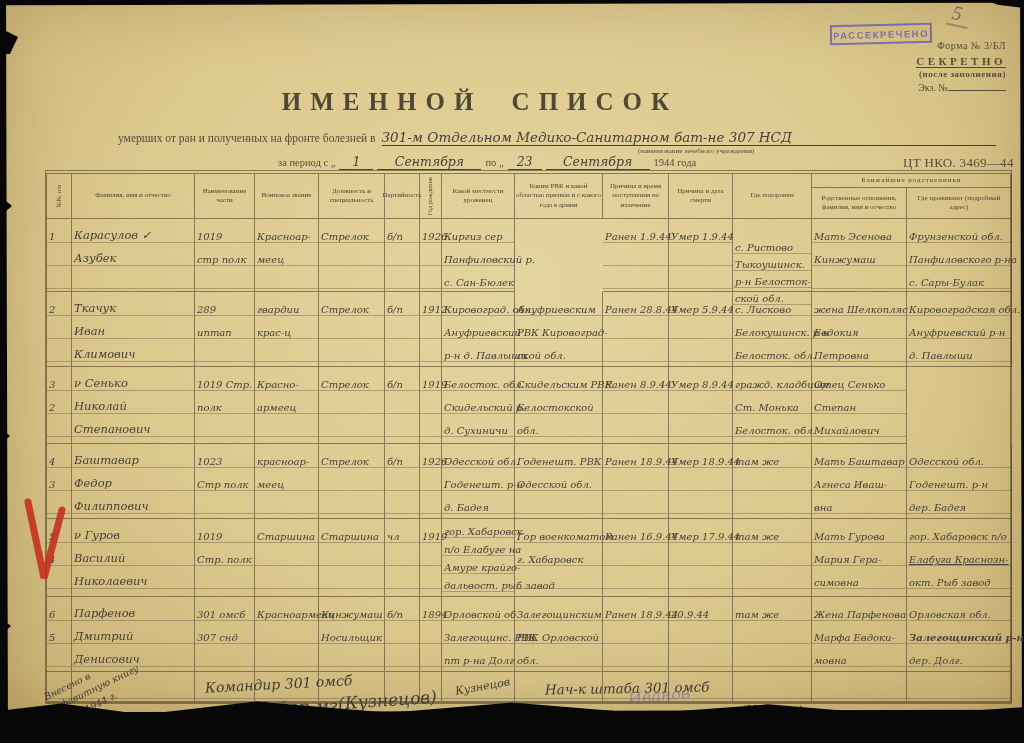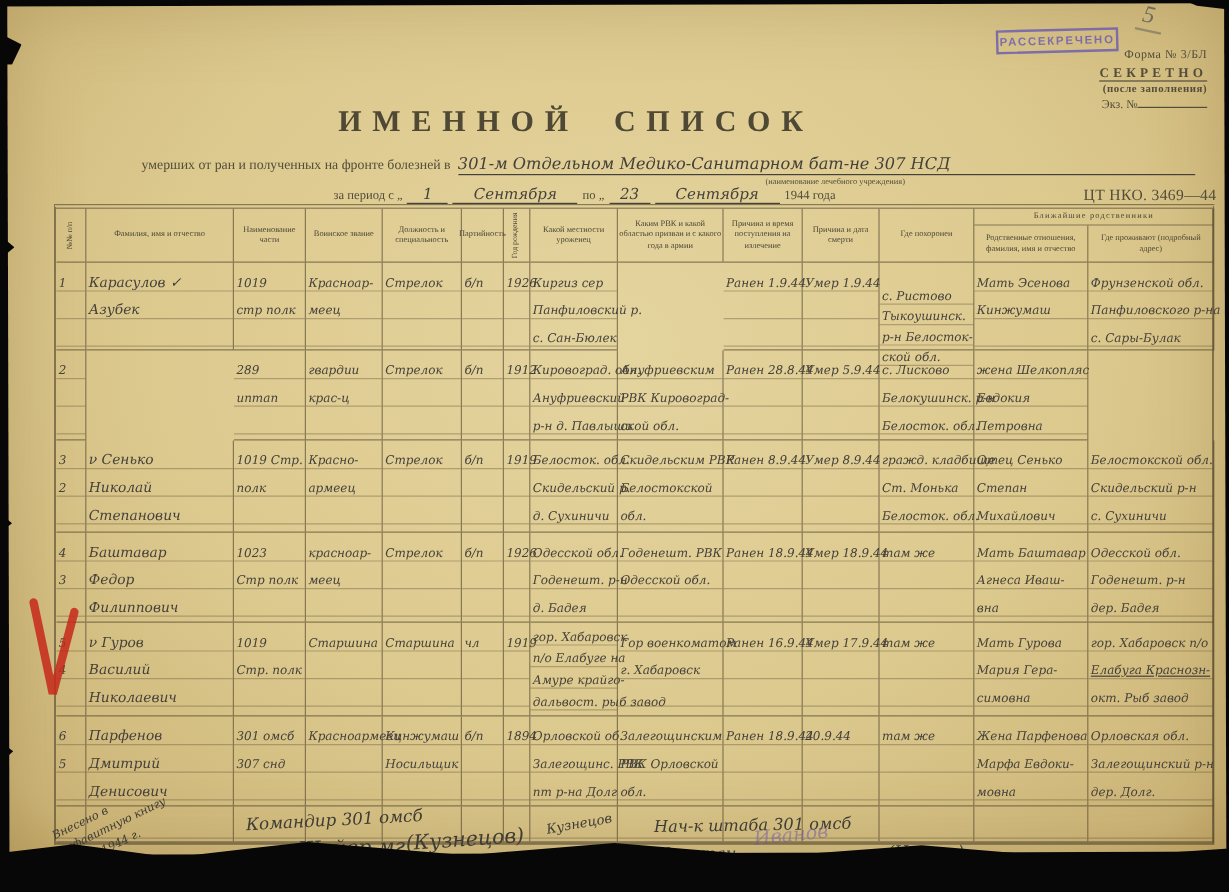--- a/index.html
+++ b/index.html
@@ -203,20 +203,25 @@
       <div class="cell" style="grid-area: 3 / 14;">
         <div class="ln" style="height: 23px;">Фрунзенской обл.</div>
         <div class="ln" style="height: 23px;">Панфиловского р-на</div>
         <div class="ln" style="height: 23px;">с. Сары-Булак</div>
       </div>
       <div class="cell" style="grid-area: 4 / 1;">
         <div class="ln" style="height: 23px;">2</div>
         <div class="ln" style="height: 23px;"></div>
         <div class="ln" style="height: 23px;"></div>
       </div>
+      <div class="cell" style="grid-area: 4 / 2;">
+        <div class="ln name" style="height: 23px;">Ткачук</div>
+        <div class="ln name" style="height: 23px;">Иван</div>
+        <div class="ln name" style="height: 23px;">Климович</div>
+      </div>
       <div class="cell" style="grid-area: 4 / 3;">
         <div class="ln" style="height: 23px;">289</div>
         <div class="ln" style="height: 23px;">иптап</div>
         <div class="ln" style="height: 23px;"></div>
       </div>
       <div class="cell" style="grid-area: 4 / 4;">
         <div class="ln" style="height: 23px;">гвардии</div>
         <div class="ln" style="height: 23px;">крас-ц</div>
         <div class="ln" style="height: 23px;"></div>
       </div>
@@ -258,20 +263,25 @@
       <div class="cell" style="grid-area: 4 / 12;">
         <div class="ln" style="height: 23px;">с. Лисково</div>
         <div class="ln" style="height: 23px;">Белокушинск. р-н</div>
         <div class="ln" style="height: 23px;">Белосток. обл.</div>
       </div>
       <div class="cell" style="grid-area: 4 / 13;">
         <div class="ln" style="height: 23px;">жена Шелкопляс</div>
         <div class="ln" style="height: 23px;">Евдокия</div>
         <div class="ln" style="height: 23px;">Петровна</div>
       </div>
+      <div class="cell" style="grid-area: 4 / 14;">
+        <div class="ln" style="height: 23px;">Кировоградская обл.</div>
+        <div class="ln" style="height: 23px;">Ануфриевский р-н</div>
+        <div class="ln" style="height: 23px;">д. Павлыши</div>
+      </div>
       <div class="cell" style="grid-area: 5 / 1;">
         <div class="ln" style="height: 23px;">3</div>
         <div class="ln" style="height: 23px;">2</div>
         <div class="ln" style="height: 23px;"></div>
       </div>
       <div class="cell" style="grid-area: 5 / 2;">
         <div class="ln name" style="height: 23px;">ν Сенько</div>
         <div class="ln name" style="height: 23px;">Николай</div>
         <div class="ln name" style="height: 23px;">Степанович</div>
       </div>
@@ -322,25 +332,20 @@
       </div>
       <div class="cell" style="grid-area: 5 / 12;">
         <div class="ln" style="height: 23px;">гражд. кладбище</div>
         <div class="ln" style="height: 23px;">Ст. Монька</div>
         <div class="ln" style="height: 23px;">Белосток. обл.</div>
       </div>
       <div class="cell" style="grid-area: 5 / 13;">
         <div class="ln" style="height: 23px;">Отец Сенько</div>
         <div class="ln" style="height: 23px;">Степан</div>
         <div class="ln" style="height: 23px;">Михайлович</div>
-      </div>
-      <div class="cell" style="grid-area: 5 / 14;">
-        <div class="ln" style="height: 23px;">Белостокской обл.</div>
-        <div class="ln" style="height: 23px;">Скидельский р-н</div>
-        <div class="ln" style="height: 23px;">с. Сухиничи</div>
       </div>
       <div class="cell" style="grid-area: 6 / 1;">
         <div class="ln" style="height: 23px;">4</div>
         <div class="ln" style="height: 23px;">3</div>
         <div class="ln" style="height: 23px;"></div>
       </div>
       <div class="cell" style="grid-area: 6 / 2;">
         <div class="ln name" style="height: 23px;">Баштавар</div>
         <div class="ln name" style="height: 23px;">Федор</div>
         <div class="ln name" style="height: 23px;">Филиппович</div>
@@ -536,21 +541,21 @@
         <div class="ln" style="height: 23px;"></div>
         <div class="ln" style="height: 23px;"></div>
       </div>
       <div class="cell" style="grid-area: 8 / 13;">
         <div class="ln" style="height: 23px;">Жена Парфенова</div>
         <div class="ln" style="height: 23px;">Марфа Евдоки-</div>
         <div class="ln" style="height: 23px;">мовна</div>
       </div>
       <div class="cell" style="grid-area: 8 / 14;">
         <div class="ln" style="height: 23px;">Орловская обл.</div>
-        <div class="ln" style="height: 23px;">Залегощинский р-н</div>
+        <div class="ln" style="height: 23px; font-weight: bold;">Залегощинский р-н</div>
         <div class="ln" style="height: 23px;">дер. Долг.</div>
       </div>
       <div class="cell" style="grid-area: 9 / 1;">
         <div class="ln" style="height: 26px;"></div>
       </div>
       <div class="cell" style="grid-area: 9 / 2;">
         <div class="ln" style="height: 26px;"></div>
       </div>
       <div class="cell" style="grid-area: 9 / 3;">
         <div class="ln" style="height: 26px;"></div>

